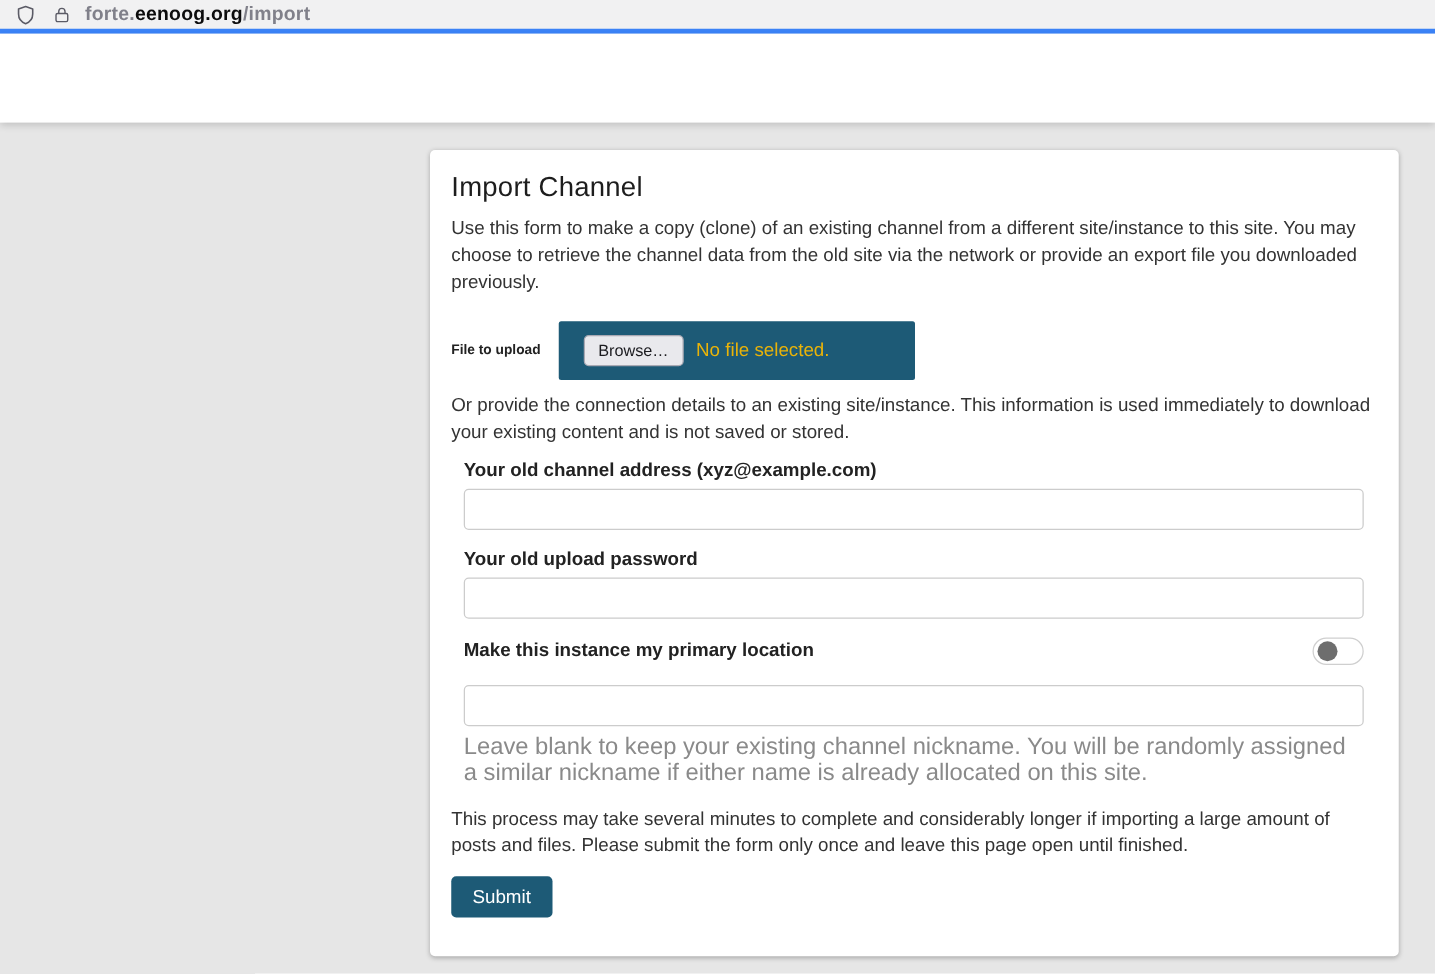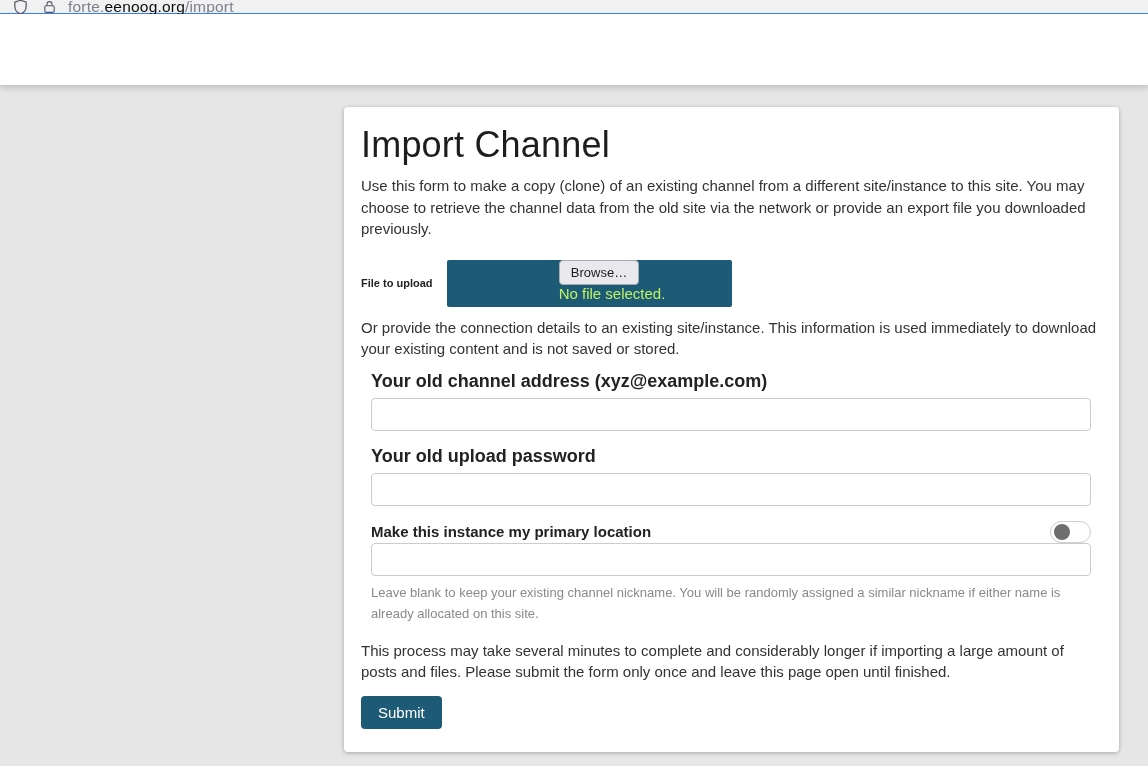--- a/index.html
+++ b/index.html
@@ -6,26 +6,27 @@
   html, body { margin: 0; padding: 0; }
   body {
     width: 1148px; height: 779px;
     font-family: "Liberation Sans", sans-serif;
     background: #ffffff;
     overflow: hidden;
   }
 
   
   .toolbar {
-    height: 14px;
+    height: 27px;
     background: #f1f1f2;
-    border-bottom: 1px solid #3b82f6;
+    border-bottom: 4px solid #3b82f6;
     display: flex;
     align-items: center;
     padding-left: 12px;
+    font-weight: bold;
   }
   .toolbar .icon { display: inline-flex; align-items: center; }
   .shield-icon { margin-right: 13px; }
   .lock-icon  { margin-right: 11px; }
   .url {
     font-size: 15.5px;
     letter-spacing: 0.2px;
     white-space: nowrap;
     color: #80808a;
   }
@@ -50,21 +51,21 @@
   .card {
     width: 775px;
     min-height: 645px;
     margin-left: 344px;
     background: #ffffff;
     border-radius: 4px;
     box-shadow: 0 1px 4px rgba(0,0,0,0.28);
     padding: 17px 18px 19px 17px;
   }
   .card h1 {
-    font-size: 36px;
+    font-size: 22px;
     font-weight: 500;
     color: #1d1d1d;
     margin: 0 0 9px 0;
     letter-spacing: 0.2px;
   }
   .card p {
     font-size: 15px;
     line-height: 21.5px;
     color: #333333;
     margin: 0 0 11px 0;
@@ -84,72 +85,71 @@
     margin-right: 14px;
   }
   .file-box {
     width: 285px;
     height: 47px;
     background: #1d5a76;
     border-radius: 2px;
     display: flex;
     align-items: center;
     padding-left: 20px;
-    flex-direction: column;
   }
   .browse-btn {
     font-family: "Liberation Sans", sans-serif;
     font-size: 13px;
     color: #1b1b1f;
     background: #e9e9ed;
     border: 1px solid #a9a9b3;
     border-radius: 4px;
     padding: 4px 11px;
     cursor: pointer;
   }
   .no-file {
-    color: #bef264;
-    font-size: 15px;
-    margin-left: 26px;
+    color: #eab308;
+    font-size: 15px;
+    margin-left: 10px;
   }
 
   
   .form-group { margin: 0 10px 15px 10px; }
   .form-group label {
     display: block;
-    font-size: 18px;
+    font-size: 15px;
     font-weight: 700;
     color: #222222;
     margin-bottom: 6px;
   }
   .text-input {
     width: 100%;
     height: 33px;
     border: 1px solid #cccccc;
     border-radius: 4px;
     background: #ffffff;
     font-family: "Liberation Sans", sans-serif;
     font-size: 15px;
     padding: 0 10px;
     color: #333333;
     outline: none;
   }
   .help-text {
-    font-size: 13px;
+    font-size: 19px;
     line-height: 21.5px;
     color: #8a8a8a;
     margin-top: 6px;
   }
 
   
   .toggle-row {
     display: flex;
     align-items: center;
     justify-content: space-between;
-    margin: 0 10px 0 10px;
+    margin: 0 10px 16px 10px;
   }
   .toggle-row .toggle-label {
     font-size: 15px;
     font-weight: 700;
     color: #222222;
   }
   .switch {
     width: 41px;
     height: 22px;
     background: #ffffff;

